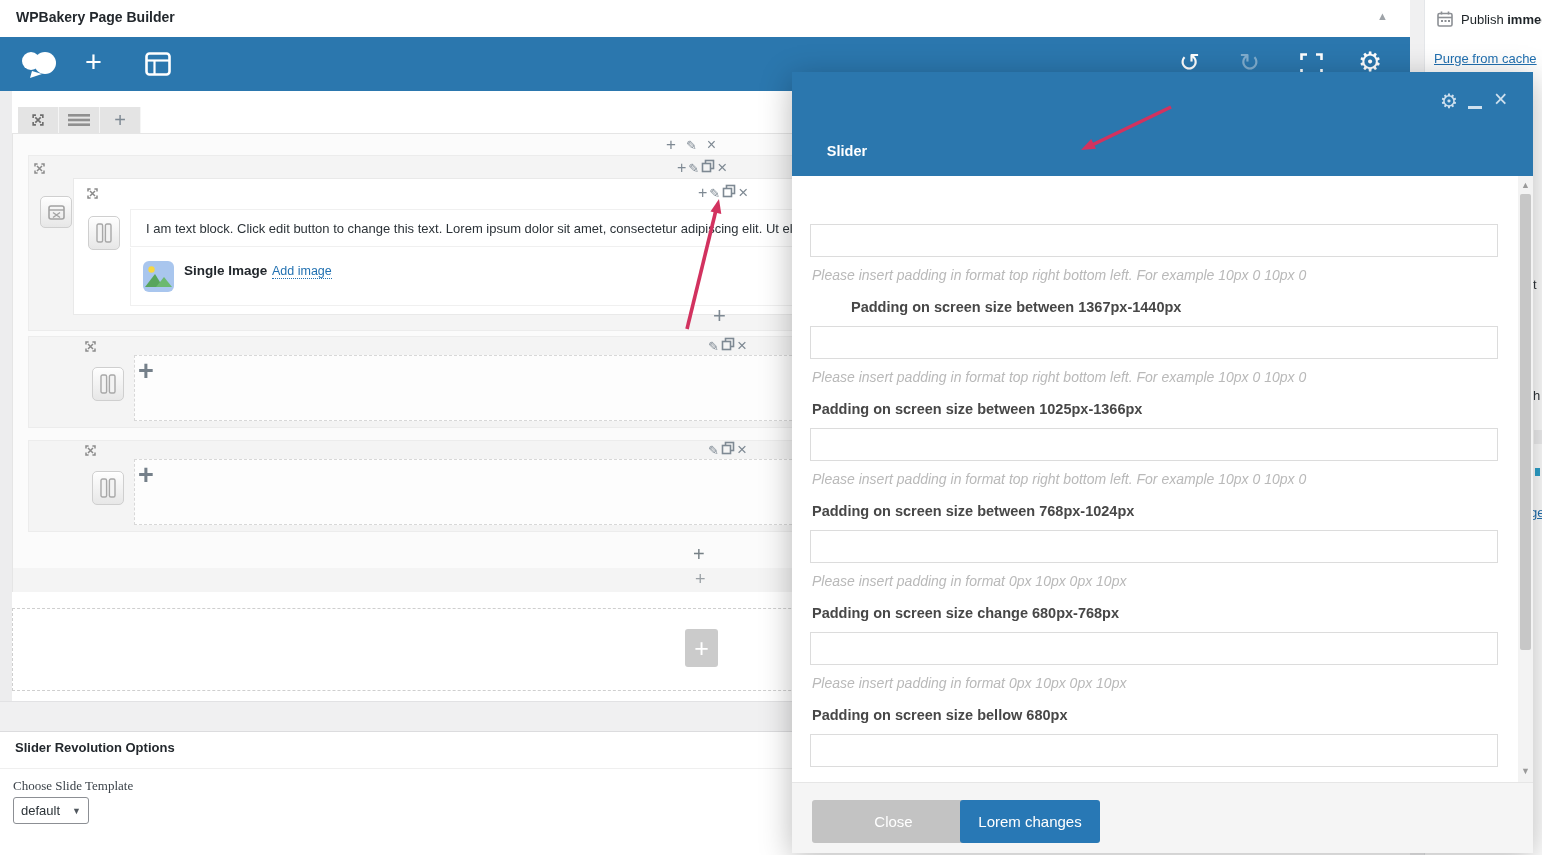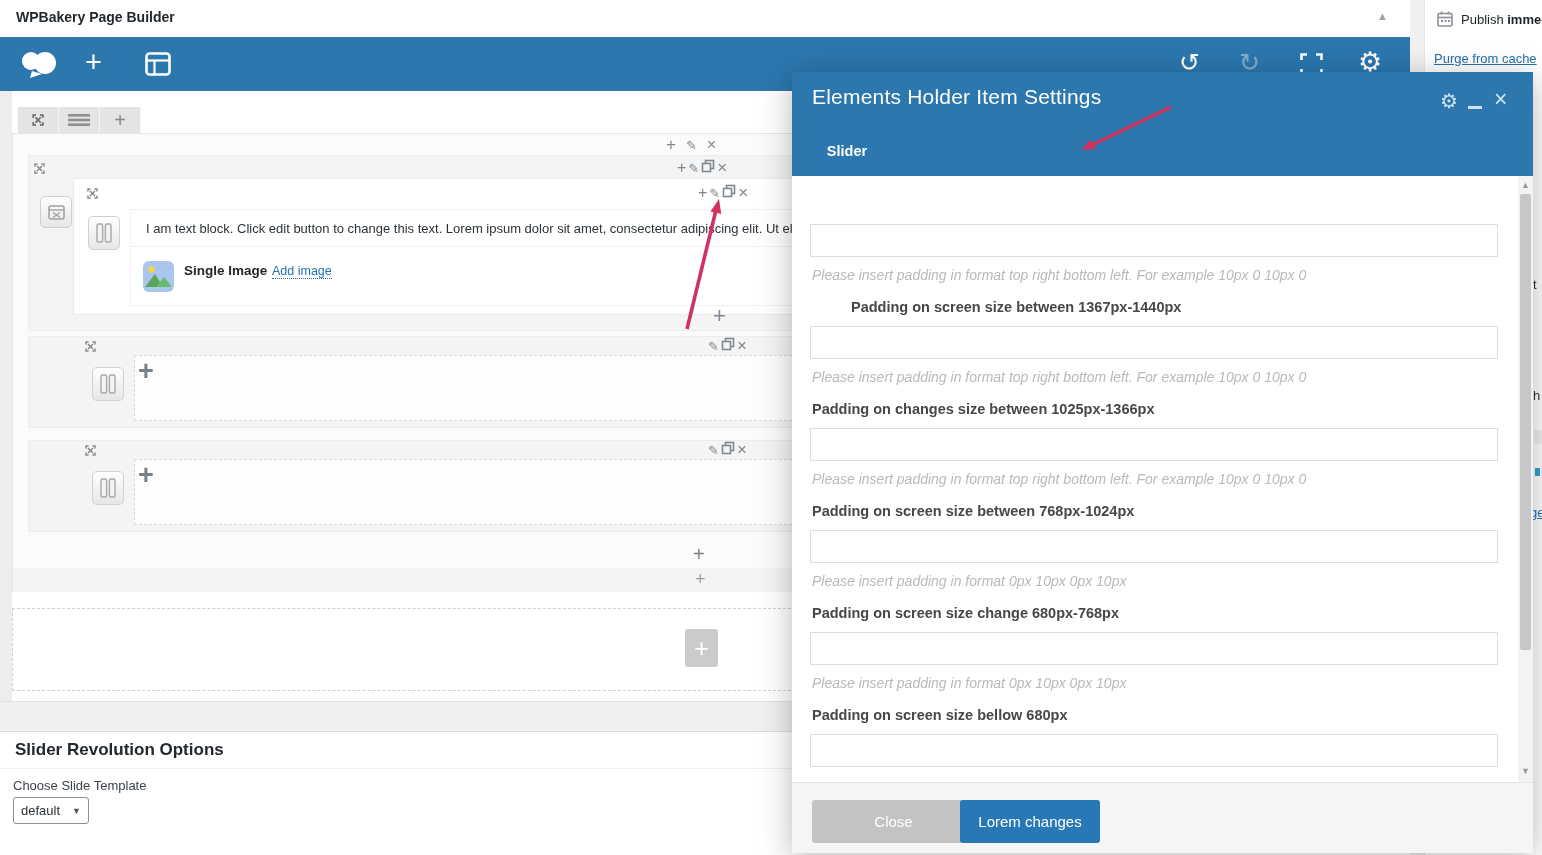--- a/index.html
+++ b/index.html
@@ -28,22 +28,22 @@
   .g{color:#7e8993;}
   .gbtn{background:linear-gradient(#fefefe,#e7e7e7);border:1px solid #cfcfcf;border-radius:5px;box-shadow:inset 0 1px 0 #fff;display:flex;align-items:center;justify-content:center;cursor:pointer;}
   .elem{background:#fff;border:1px solid #f0f0f0;box-sizing:border-box;}
   .addlink{color:#2271b1;border-bottom:1px dotted #2271b1;text-decoration:none;font-size:12.5px;cursor:pointer;}
   .addarea{left:12px;top:608px;width:1385px;height:83px;background:#fff;border:1px dashed #cfcfcf;box-sizing:border-box;}
   .bigplus{left:685px;top:629px;width:33px;height:38px;background:#cbcbcb;border-radius:3px;color:#fff;font-size:25px;display:flex;align-items:center;justify-content:center;cursor:pointer;}
 
   
   .slider-box{left:0;top:731px;width:1410px;height:124px;background:#fff;border-top:1px solid #dcdcde;}
   .slider-head{left:0;top:731px;width:1410px;height:37px;border-bottom:1px solid #efefef;}
-  .slider-title{left:15px;top:740px;font-size:17px;font-weight:bold;color:#23282d;}
-  .slider-label{left:13px;top:778px;font-size:13px;color:#3c434a;}
+  .slider-title{left:15px;top:740px;font-size:13px;font-weight:bold;color:#23282d;}
+  .slider-label{left:13px;top:778px;font-size:13px;color:#3c434a;font-family:Liberation Serif, serif;}
   .wpselect{left:13px;top:797px;width:76px;height:27px;background:#fff;border:1px solid #8c8f94;border-radius:3px;display:flex;align-items:center;justify-content:space-between;padding:0 7px;box-sizing:border-box;font-size:13px;color:#2c3338;cursor:pointer;}
   .wpselect .car{font-size:9px;color:#50575e;}
 
   
   .sidebar{left:1424px;top:0;width:118px;height:855px;background:#fff;border-left:1px solid #e4e6e9;}
   .pub-text{left:1461px;top:12px;font-size:13px;color:#1d2327;white-space:nowrap;}
   .purge{left:1434px;top:51px;font-size:13px;color:#2271b1;text-decoration:underline;white-space:nowrap;cursor:pointer;}
   .frag{font-size:13px;color:#32373c;white-space:nowrap;z-index:10;}
 
   
@@ -309,36 +309,35 @@
   <a class="abs purge">Purge from cache</a>
 
   <div class="abs frag" style="left:1530px;top:277px;">it</div>
   <div class="abs frag" style="left:1533px;top:388px;">h</div>
   <div class="abs" style="left:1534px;top:430px;width:8px;height:14px;background:#f0f0f1;z-index:10;"></div>
   <div class="abs" style="left:1535px;top:468px;width:5px;height:8px;background:#2ea2cc;z-index:10;"></div>
   <div class="abs frag" style="left:1530px;top:505px;color:#2271b1;text-decoration:underline;">ge</div>
 
   <div class="abs modal"></div>
   <div class="abs modal-head"></div>
-  <div class="abs modal-title">Elements Holder Item Settings</div>
   <div class="abs modal-hic" style="left:1440px;top:89px;font-size:20px;">⚙</div>
   <div class="abs modal-hic" style="left:1468px;top:106px;width:14px;height:3px;background:#cfe0ee;"></div>
   <div class="abs modal-hic" style="left:1494px;top:86px;font-size:23px;">×</div>
 
   <div class="abs tabbar"></div>
   <div class="abs tab-general">Slider</div>
 
   <input class="fld-input" style="top: 224px;" value="">
   <div class="fld-help" style="top:267px;">Please insert padding in format top right bottom left. For example 10px 0 10px 0</div>
 
   <div class="fld-label" style="top:299px;margin-left:39px;">Padding on screen size between 1367px-1440px</div>
   <input class="fld-input" style="top: 326px;" value="">
   <div class="fld-help" style="top:369px;">Please insert padding in format top right bottom left. For example 10px 0 10px 0</div>
 
-  <div class="fld-label" style="top:401px;">Padding on changes size between 1025px-1366px</div>
+  <div class="fld-label" style="top:401px;">Padding on screen size between 1025px-1366px</div>
   <input class="fld-input" style="top: 428px;" value="">
   <div class="fld-help" style="top:471px;">Please insert padding in format top right bottom left. For example 10px 0 10px 0</div>
 
   <div class="fld-label" style="top:503px;">Padding on screen size between 768px-1024px</div>
   <input class="fld-input" style="top: 530px;" value="">
   <div class="fld-help" style="top:573px;">Please insert padding in format 0px 10px 0px 10px</div>
 
   <div class="fld-label" style="top:605px;">Padding on screen size change 680px-768px</div>
   <input class="fld-input" style="top: 632px;" value="">
   <div class="fld-help" style="top:675px;">Please insert padding in format 0px 10px 0px 10px</div>

